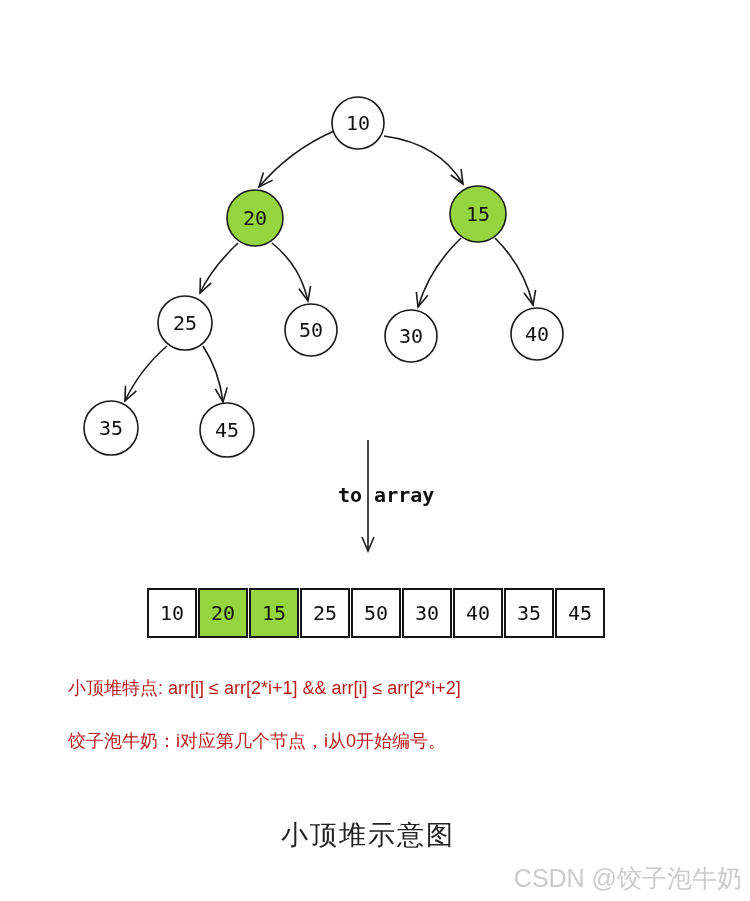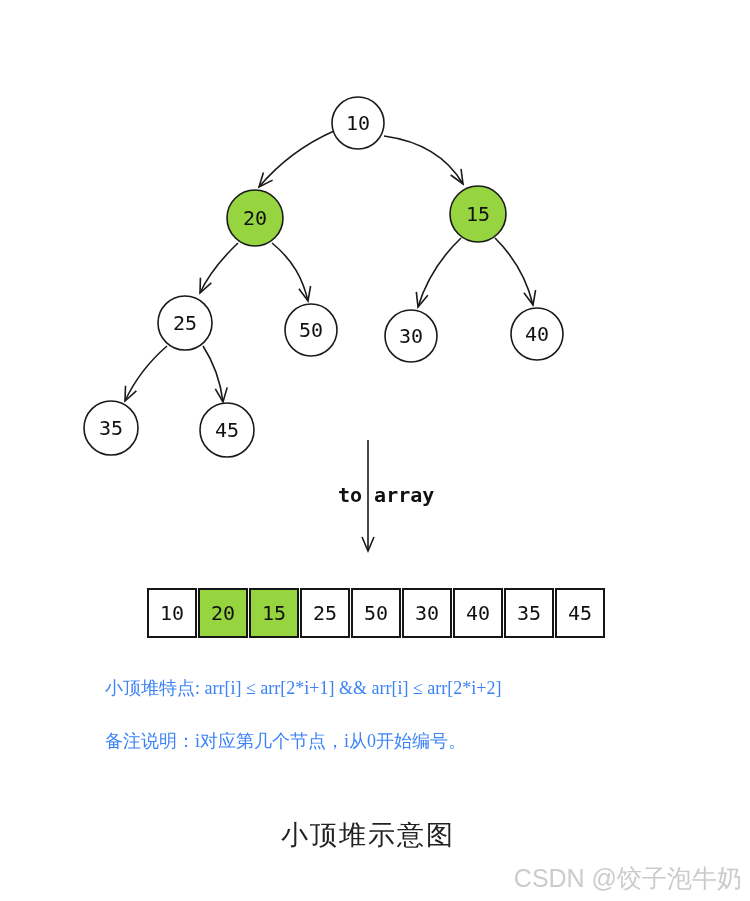--- a/index.html
+++ b/index.html
@@ -17,23 +17,22 @@
   .array-row{
     position:absolute;left:147px;top:588px;display:flex;gap:1px;
   }
   .cell{
     width:46px;height:46px;border:2px solid #161616;background:#ffffff;
     display:flex;align-items:center;justify-content:center;
     font-size:20px;color:#111;
   }
   .cell.hl{background:var(--hl,#96d53f)}
   .note{
-    position:absolute;left:68px;font-size:18px;color:#3b82f6;white-space:pre;
-    font-family:Liberation Serif, serif;
-    margin-left:37px;
+    position:absolute;left:68px;font-size:18px;color:#b91c1c;white-space:pre;
+    font-family:Liberation Sans, sans-serif;
   }
   .note-1{top:676px}
   .note-2{top:729px}
   .diagram-title{
     position:absolute;left:0;right:14px;top:817px;text-align:center;
     font-family:"Liberation Sans","DejaVu Sans",sans-serif;
     font-size:27px;letter-spacing:2px;color:#222;
   }
   .watermark{
     position:absolute;right:8px;top:862px;
@@ -113,17 +112,17 @@
   <div class="cell hl">15</div>
   <div class="cell">25</div>
   <div class="cell">50</div>
   <div class="cell">30</div>
   <div class="cell">40</div>
   <div class="cell">35</div>
   <div class="cell">45</div>
 </div>
 
 <div class="note note-1">小顶堆特点: arr[i] ≤ arr[2*i+1] &amp;&amp; arr[i] ≤ arr[2*i+2]</div>
-<div class="note note-2">备注说明：i对应第几个节点，i从0开始编号。</div>
+<div class="note note-2">饺子泡牛奶：i对应第几个节点，i从0开始编号。</div>
 
 <div class="diagram-title">小顶堆示意图</div>
 
 <div class="watermark">CSDN @饺子泡牛奶</div>
 
 </body></html>

